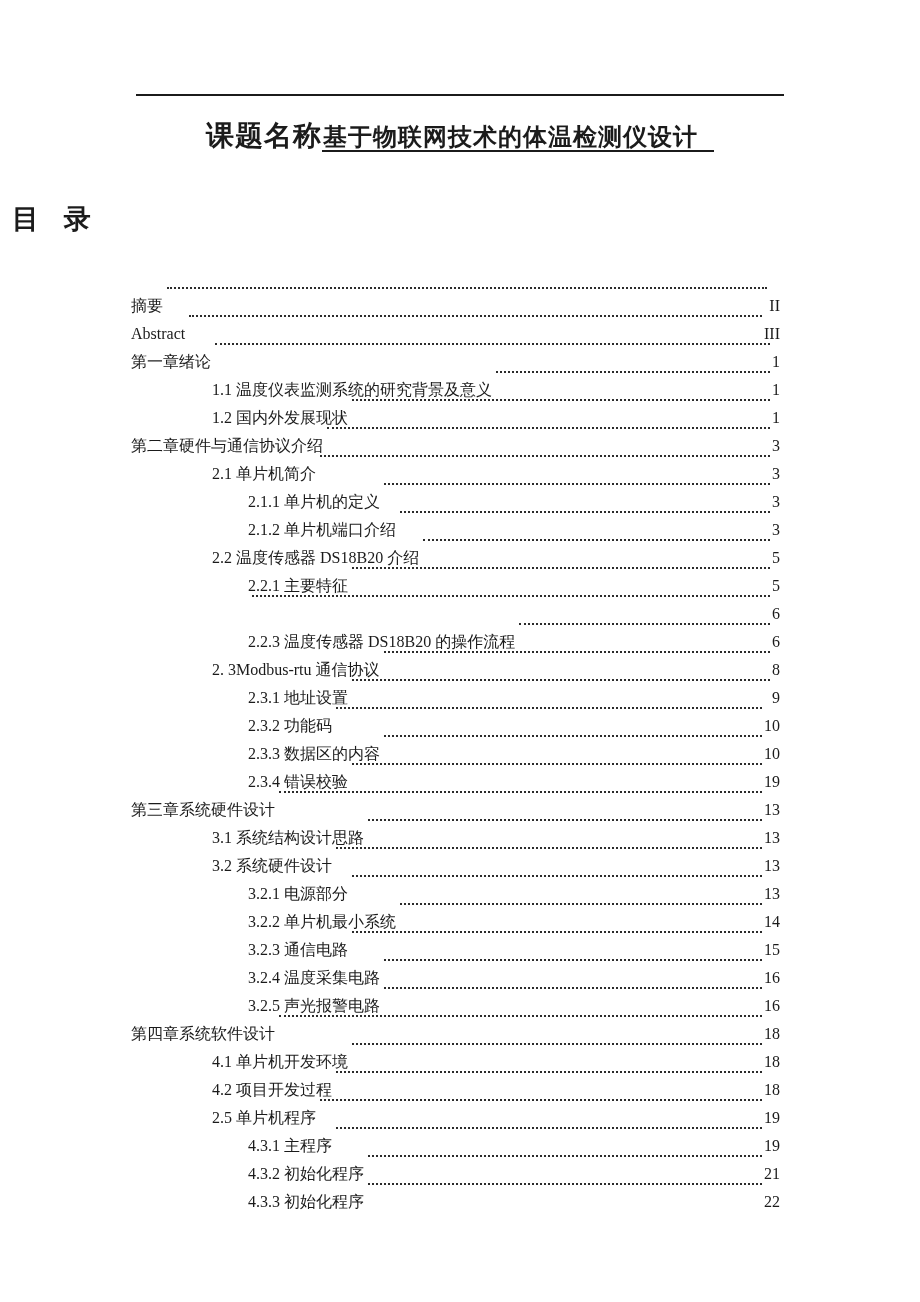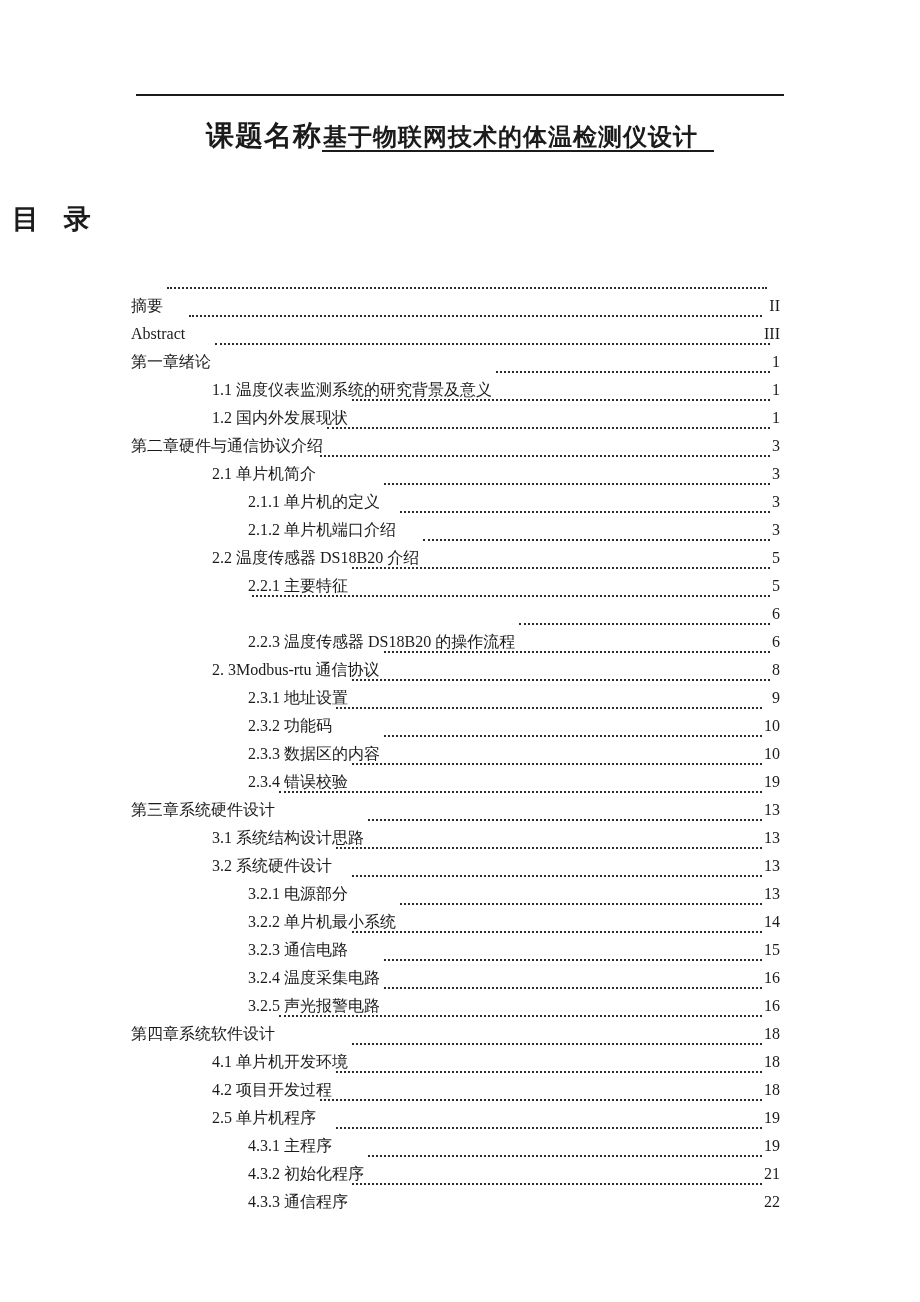--- a/index.html
+++ b/index.html
@@ -212,19 +212,19 @@
         <span class="label">4.3.1 主程序</span>
         <span class="leader"></span>
         <span class="pagenum">19</span>
       </div>
       <div class="toc-row lvl2">
         <span class="label">4.3.2 初始化程序</span>
         <span class="leader"></span>
         <span class="pagenum">21</span>
       </div>
       <div class="toc-row lvl2">
-        <span class="label">4.3.3 通信程序</span>
+        <span class="label">4.3.3 初始化程序</span>
         <span class="leader"></span>
         <span class="pagenum">22</span>
       </div>
     </div>
 
 </div>
 
 </body></html>

